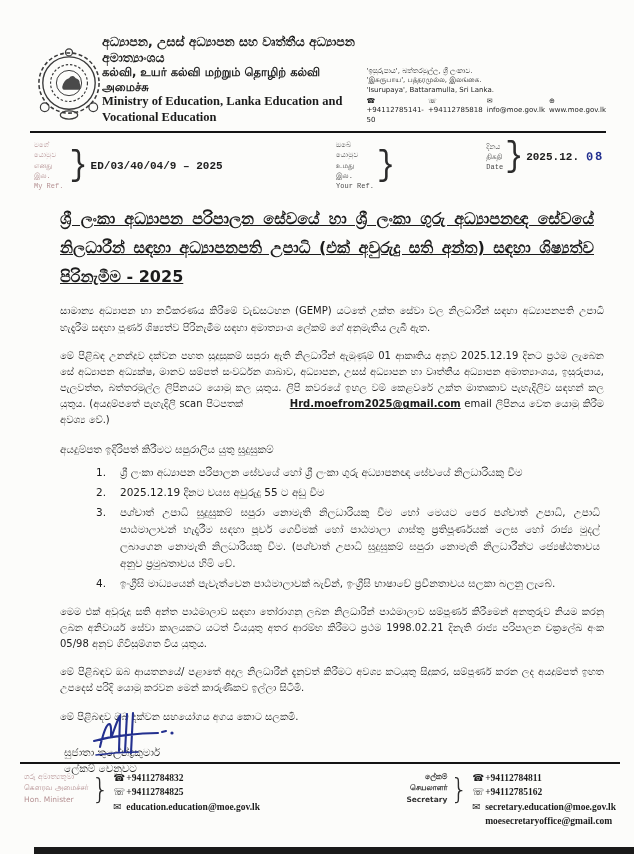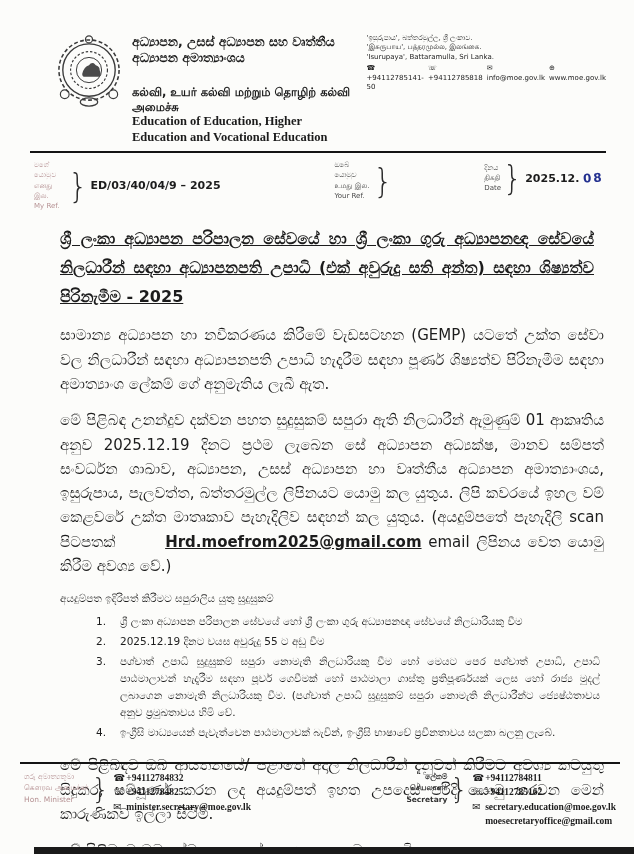--- a/index.html
+++ b/index.html
@@ -2,42 +2,42 @@
 <html><head>
 <meta charset="utf-8">
 <style>
   html,body{margin:0;padding:0;background:#e8e8e8;}
   .page{
     width:634px;height:854px;margin:0 auto;background:#fcfcfa;
     font-family:"DejaVu Sans", sans-serif;color:#1c1c1c;
     position:relative;overflow:hidden;box-sizing:border-box;
   }
   
-  .header{display:flex;align-items:flex-start;padding:34px 28px 4px 56px;gap:10px;}
+  .header{display:flex;align-items:flex-end;padding:34px 28px 4px 36px;}
   .emblem{flex:0 0 auto;}
   .ministry{flex:1 1 auto;line-height:1.25;}
   .ministry .si{font-size:12.5px;font-weight:bold;}
-  .ministry .ta{font-size:11.5px;font-weight:bold;margin-top:20px;}
+  .ministry .ta{font-size:11.5px;font-weight:bold;}
   .ministry .en{font-size:12.5px;font-weight:bold;font-family:"Liberation Serif", serif;}
   .hright{flex:0 0 152px;font-size:7px;line-height:1.35;color:#222;}
   .hright .contacts{display:grid;grid-template-columns:1fr 1fr 1fr 1fr;gap:0 4px;margin-top:2px;}
   .hrule{border-top:2.5px solid #141414;margin:2px 28px 0 30px;}
   
-  .refs{display:flex;align-items:flex-start;padding:7px 30px 0 34px;}
+  .refs{display:flex;align-items:flex-start;padding:7px 30px 0 34px;font-family:Liberation Mono, monospace;}
   .refgroup{display:flex;align-items:center;}
   .reflabels{font-size:7px;line-height:1.45;color:#4a4a4a;}
   .reflabels.faded{color:#b59193;}
   .brace{font-size:30px;font-weight:200;color:#2b2b2b;margin:0 3px 0 2px;transform:scaleY(1.15);}
   .refvalue{font-size:11px;font-weight:bold;white-space:nowrap;}
   .hand{color:#23308f;font-weight:bold;font-size:12px;letter-spacing:2px;display:inline-block;transform:rotate(-3deg);}
   .sp1{width:118px;} .sp2{width:92px;}
   
   .recipients{margin:13px 30px 0 88px;font-size:10.5px;line-height:1.55;}
   .subject{margin:14px 40px 0 60px;font-size:16px;font-weight:bold;text-decoration:underline;line-height:1.8;text-align:justify;}
-  .para{margin:12px 30px 0 60px;font-size:15px;line-height:1.62;text-align:justify;}
+  .para{margin:12px 30px 0 60px;font-size:10px;line-height:1.62;text-align:justify;}
   .para .email-link{font-weight:bold;text-decoration:underline;margin-left:43px;}
   .qual-heading{margin:14px 30px 0 60px;font-size:10.5px;}
   .numlist{margin:8px 34px 0 96px;font-size:10.5px;line-height:1.62;}
   .numlist .row{display:flex;margin-bottom:3px;}
   .numlist .num{flex:0 0 24px;}
   .numlist .txt{flex:1 1 auto;text-align:justify;}
   
   .sigblock{margin:20px 30px 0 64px;font-size:10.5px;line-height:1.5;position:relative;}
   .sig-svg{position:absolute;left:28px;top:-34px;}
   
@@ -70,21 +70,21 @@
         <path d="M27 41 q2 -8 7 -9 q2 -3 5 -2 l2 2 q4 1 4 5 l1 4 q0 3 -3 3 l-13 0 q-3 0 -3 -3 z" fill="#4a4a4a"></path>
         <circle cx="34" cy="5.5" r="3.6" fill="none" stroke="#3a3a3a" stroke-width="1.3"></circle>
         <ellipse cx="34" cy="70" rx="9" ry="4.2" fill="none" stroke="#3a3a3a" stroke-width="1.3"></ellipse>
         <circle cx="9" cy="62" r="4.5" fill="none" stroke="#3a3a3a" stroke-width="1.2"></circle>
         <circle cx="59" cy="62" r="4.5" fill="none" stroke="#3a3a3a" stroke-width="1.2"></circle>
       </svg>
     </div>
     <div class="ministry">
       <div class="si">අධ්‍යාපන, උසස් අධ්‍යාපන සහ වෘත්තීය අධ්‍යාපන අමාත්‍යාංශය</div>
       <div class="ta">கல்வி, உயர் கல்வி மற்றும் தொழிற் கல்வி அமைச்சு</div>
-      <div class="en">Education of Education, Higher Education and Vocational Education</div>
+      <div class="en">Ministry of Education, Lanka Education and Vocational Education</div>
     </div>
     <div class="hright">
       <div>'ඉසුරුපාය', බත්තරමුල්ල, ශ්‍රී ලංකාව.</div>
       <div>'இசுருபாய', பத்தரமுல்ல, இலங்கை.</div>
       <div>'Isurupaya', Battaramulla, Sri Lanka.</div>
       <div class="contacts">
         <div><span class="ic">☎</span> <span>+94112785141-50</span></div>
         <div><span class="ic">☏</span> <span>+94112785818</span></div>
         <div><span class="ic">✉</span> <span>info@moe.gov.lk</span></div>
         <div><span class="ic">⊕</span> <span>www.moe.gov.lk</span></div>
@@ -149,20 +149,21 @@
     <div class="row">
       <span class="num">3.</span>
       <span class="txt">පශ්චාත් උපාධි සුදුසුකම් සපුරා නොමැති නිලධාරියකු වීම හෝ මෙයට පෙර පශ්චාත් උපාධි, උපාධි පාඨමාලාවන් හැදෑරීම සඳහා පූර්ව ගෙවීමක් හෝ පාඨමාලා ගාස්තු ප්‍රතිපූර්ණයක් ලෙස හෝ රාජ්‍ය මුදල් ලබාගෙන නොමැති නිලධාරියකු වීම. (පශ්චාත් උපාධි සුදුසුකම් සපුරා නොමැති නිලධාරීන්ට ජ්‍යෙෂ්ඨතාවය අනුව ප්‍රමුඛතාවය හිමි වේ.</span>
     </div>
     <div class="row">
       <span class="num">4.</span>
       <span class="txt">ඉංග්‍රීසි මාධ්‍යයෙන් පැවැත්වෙන පාඨමාලාවක් බැවින්, ඉංග්‍රීසි භාෂාවේ ප්‍රවීනතාවය සලකා බලනු ලැබේ.</span>
     </div>
   </div>
 
+  <div class="para">මෙම එක් අවුරුදු සති අන්ත පාඨමාලාව සඳහා තෝරාගනු ලබන නිලධාරීන් පාඨමාලාව සම්පූර්ණ කිරීමෙන් අනතුරුව නියම කරනු ලබන අනිවාර්ය සේවා කාලයකට යටත් වියයුතු අතර ආරම්භ කිරීමට ප්‍රථම 1998.02.21 දිනැති රාජ්‍ය පරිපාලන චක්‍රලේඛ අංක 05/98 අනුව ගිවිසුම්ගත විය යුතුය.</div>
   <div class="para">මේ පිළිබඳව ඔබ ආයතනයේ/ පළාතේ අදාල නිලධාරීන් දැනුවත් කිරීමට අවශ්‍ය කටයුතු සිදුකර, සම්පූර්ණ කරන ලද අයදුම්පත් ඉහත උපදෙස් පරිදි යොමු කරවන මෙන් කාරුණිකව ඉල්ලා සිටිමි.</div>
   <div class="para">මේ පිළිබඳව ඔබ දක්වන සහයෝගය අගය කොට සලකමි.</div>
 
   <div class="sigblock">
     <svg class="sig-svg" width="110" height="46" viewBox="0 0 110 46">
       <path d="M8 36 C 14 10, 20 6, 19 24 C 18 34, 24 10, 28 5 L 27 40 M 35 3 L 33 41 M 41 2 L 39 42 M 2 30 C 20 25, 48 22, 66 22 M 70 21 l 4 -1" fill="none" stroke="#23308f" stroke-width="2.1" stroke-linecap="round"></path>
       <circle cx="80" cy="22" r="1.6" fill="#23308f"></circle>
       <path d="M4 44 C 18 42, 34 41, 46 41" fill="none" stroke="#23308f" stroke-width="1.6" stroke-linecap="round"></path>
     </svg>
     <div>සුජාතා තුලේන්ද්‍රකුමාර්</div>
@@ -173,21 +174,21 @@
     <div class="fgroup fg-left">
       <div class="flabels faded">
         <div>ගරු අමාත්‍යතුමා</div>
         <div>கௌரவ அமைச்சர்</div>
         <div>Hon. Minister</div>
       </div>
       <div class="fbrace">}</div>
       <div class="fcontacts">
         <div><span class="ic">☎</span><span>+94112784832</span></div>
         <div><span class="ic">☏</span><span>+94112784825</span></div>
-        <div><span class="ic">✉</span><span>minister.secretary@moe.gov.lk</span></div>
+        <div><span class="ic">✉</span><span>education.education@moe.gov.lk</span></div>
       </div>
     </div>
     <div class="fgroup fg-right">
       <div class="flabels dark">
         <div>ලේකම්</div>
         <div>செயலாளர்</div>
         <div>Secretary</div>
       </div>
       <div class="fbrace">}</div>
       <div class="fcontacts">

